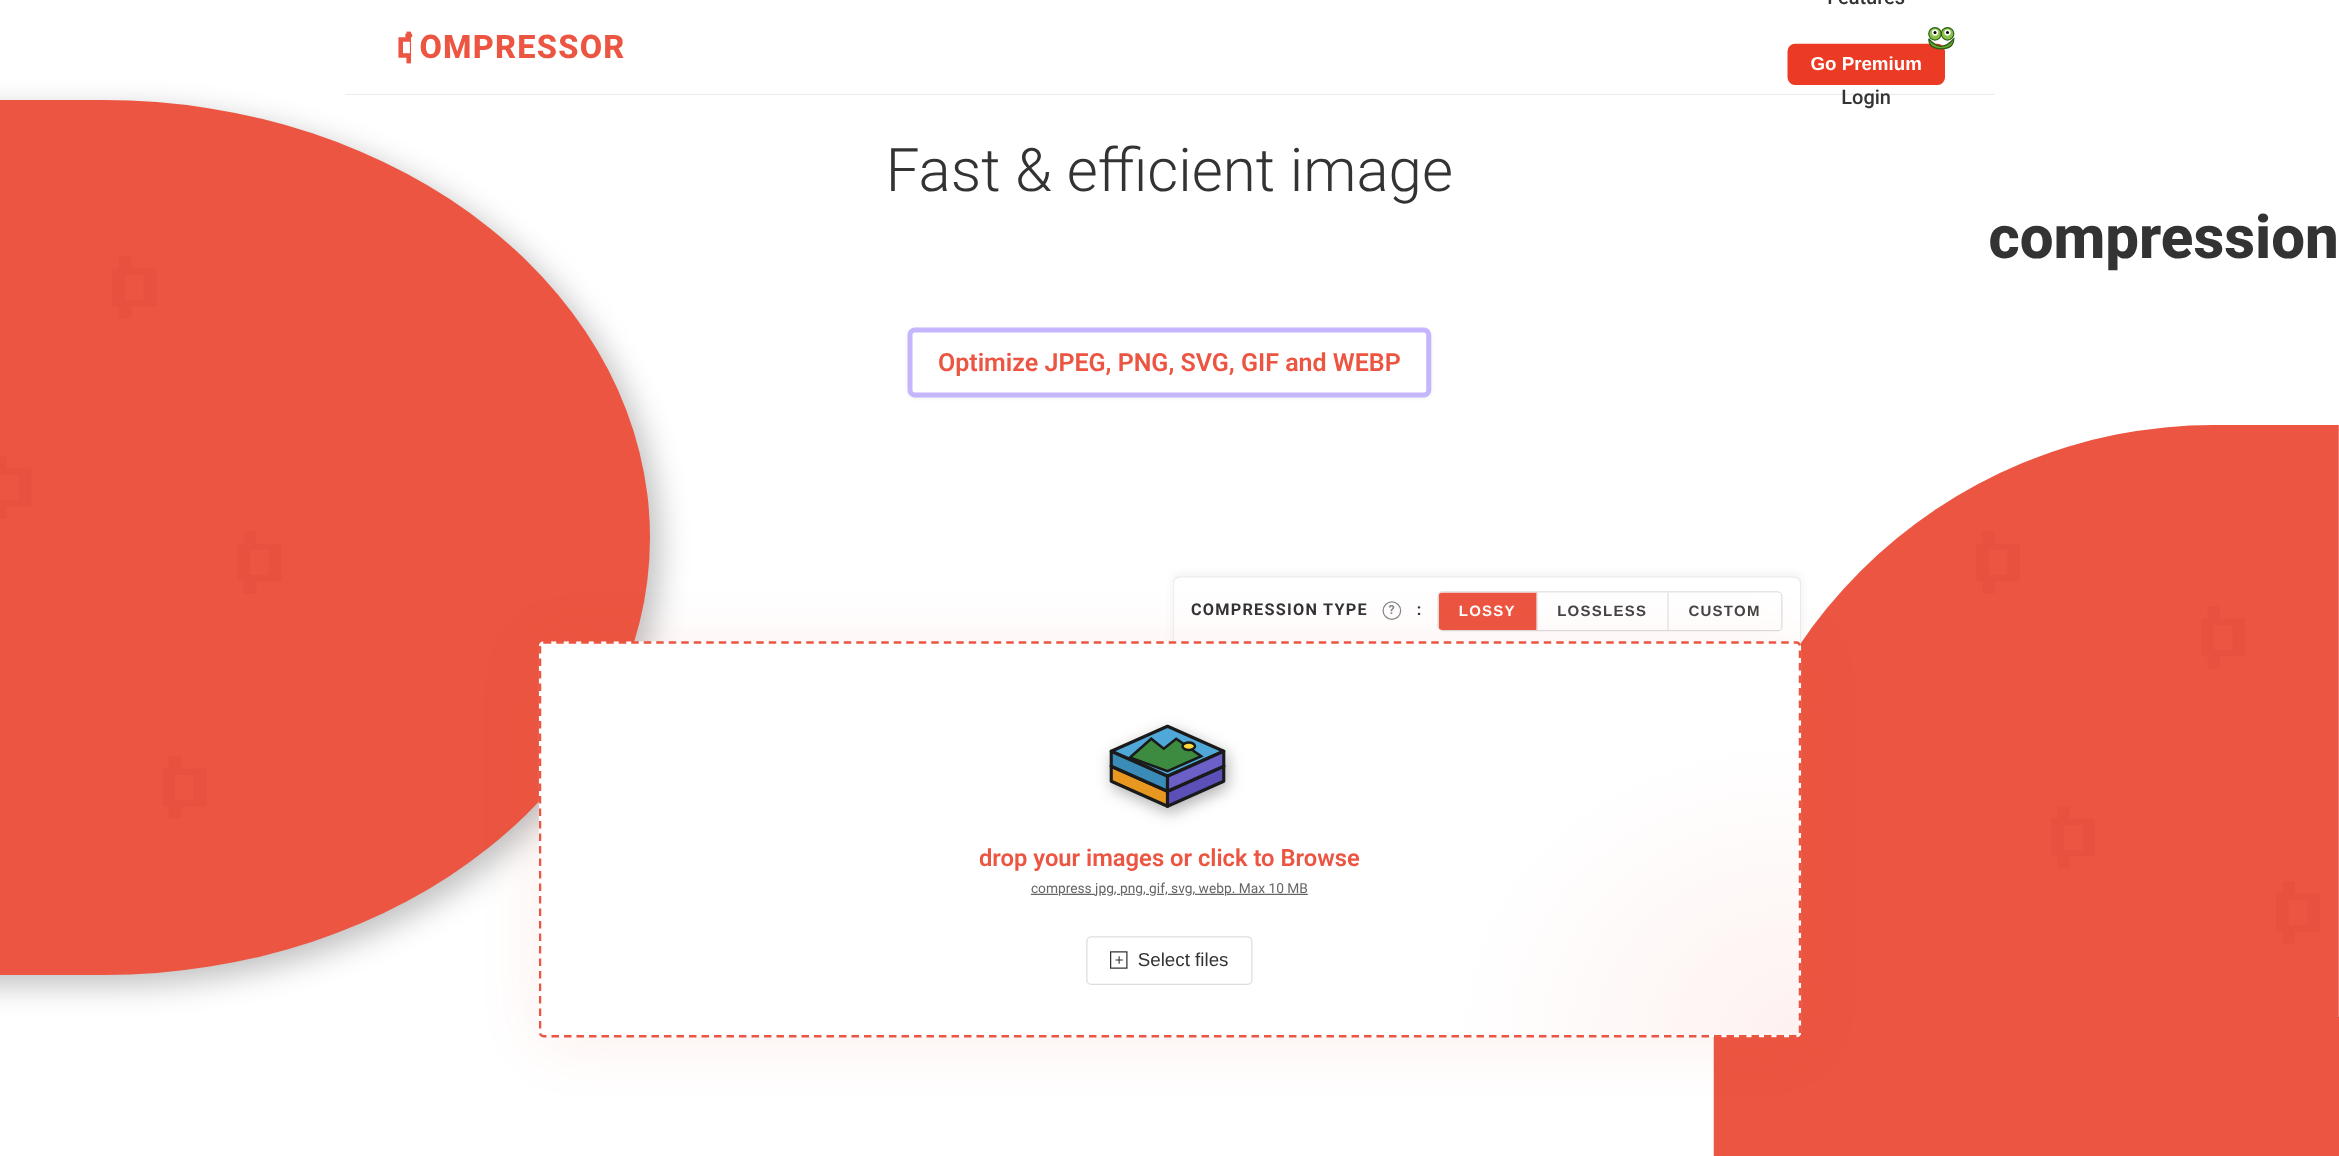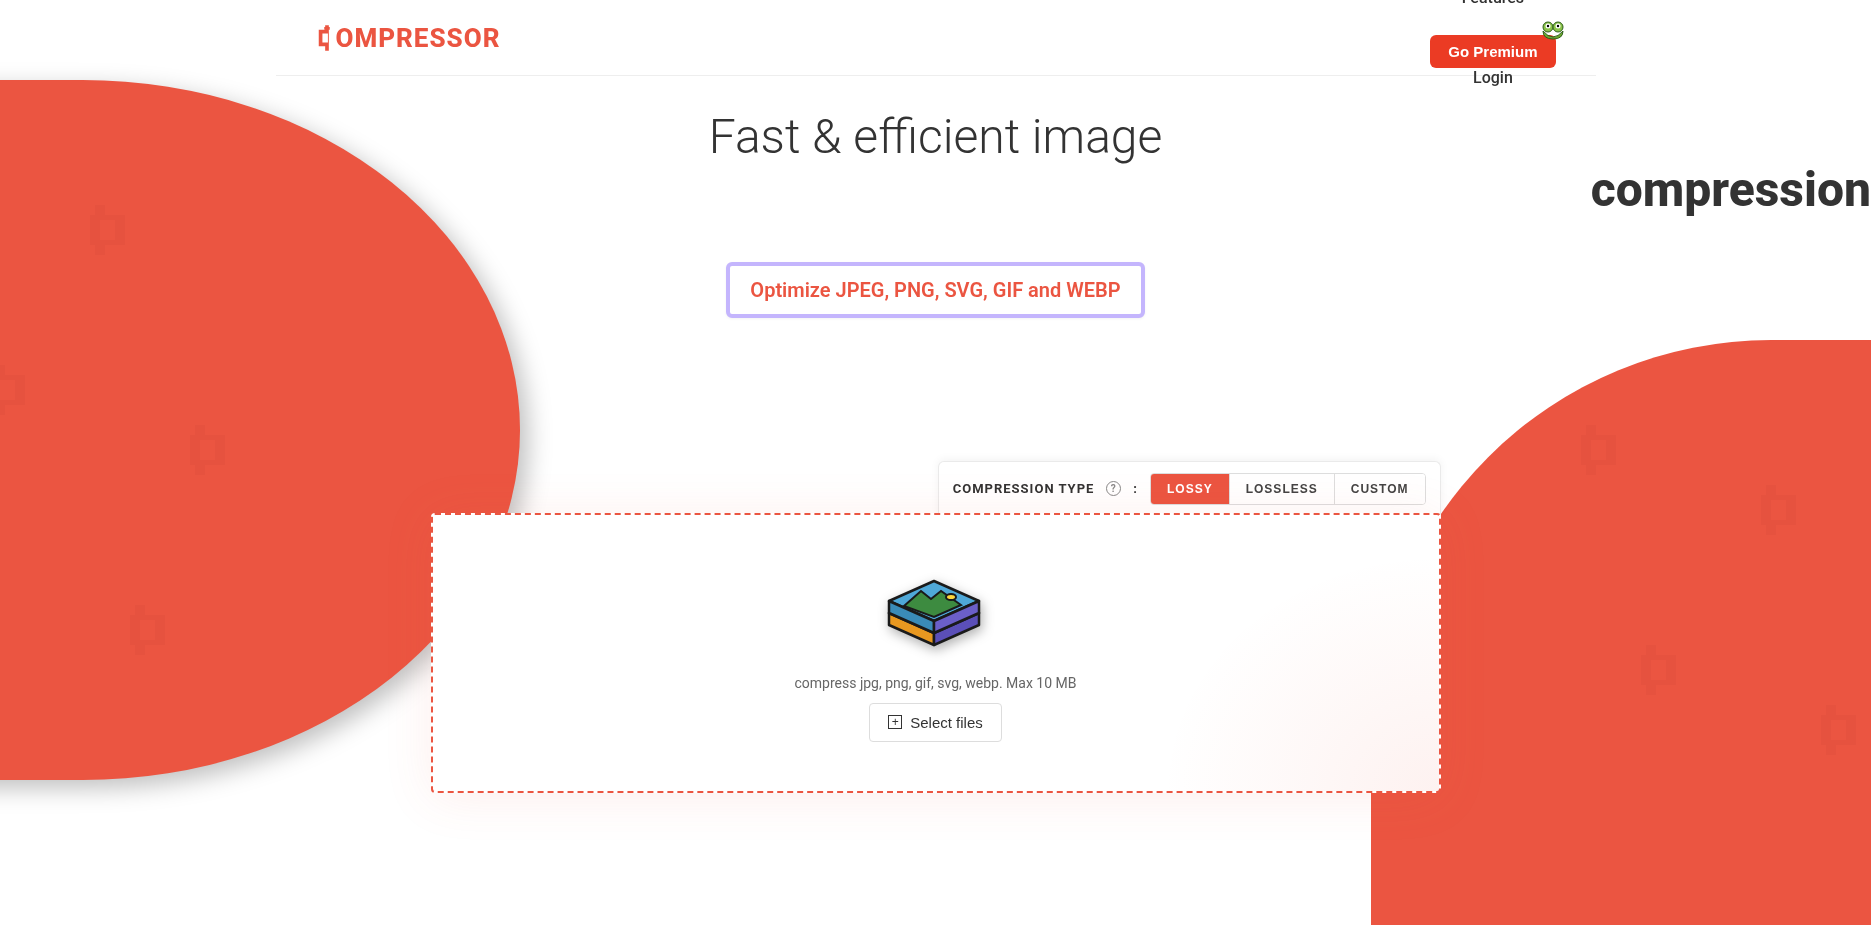--- a/index.html
+++ b/index.html
@@ -245,22 +245,23 @@
     
     .drop-title {
       color: #eb5541;
       font-size: 19px;
       font-weight: 600;
       margin-bottom: 6px;
     }
     
     .drop-sub {
       color: #666;
-      font-size: 14px;
-      margin-bottom: 12px;
+      font-size: 11px;
+      margin-bottom: 32px;
+      text-decoration: underline;
     }
     
     .select-btn {
       display: inline-flex;
       align-items: center;
       gap: 8px;
       padding: 10px 18px;
       border: 1px solid #ddd;
       background: #fff;
       border-radius: 4px;
@@ -382,19 +383,20 @@
         </g>
         <g transform="translate(8,6)">
           <path d="M0 20 L45 0 L90 20 L45 40 Z" fill="#4fa8d8" stroke="#1a1a1a" stroke-width="2.5" stroke-linejoin="round"></path>
           <path d="M15 25 L32 10 L42 18 L52 10 L72 24 L45 36 Z" fill="#3d8b40" stroke="#1a1a1a" stroke-width="2"></path>
           <ellipse cx="62" cy="16" rx="5" ry="3" fill="#ffd83d" stroke="#1a1a1a" stroke-width="2"></ellipse>
           <path d="M0 20 L0 32 L45 52 L45 40 Z" fill="#3a8bb8" stroke="#1a1a1a" stroke-width="2.5" stroke-linejoin="round"></path>
           <path d="M90 20 L90 32 L45 52 L45 40 Z" fill="#6b5fc8" stroke="#1a1a1a" stroke-width="2.5" stroke-linejoin="round"></path>
         </g>
       </svg>
     </div>
+    <div class="drop-title">drop your images or click to Browse</div>
     <div class="drop-sub">compress jpg, png, gif, svg, webp. Max 10 MB</div>
     <button class="select-btn">
       <span class="plus-box">+</span>
       <span>Select files</span>
     </button>
   </div>
 </div>
 
 </body></html>

